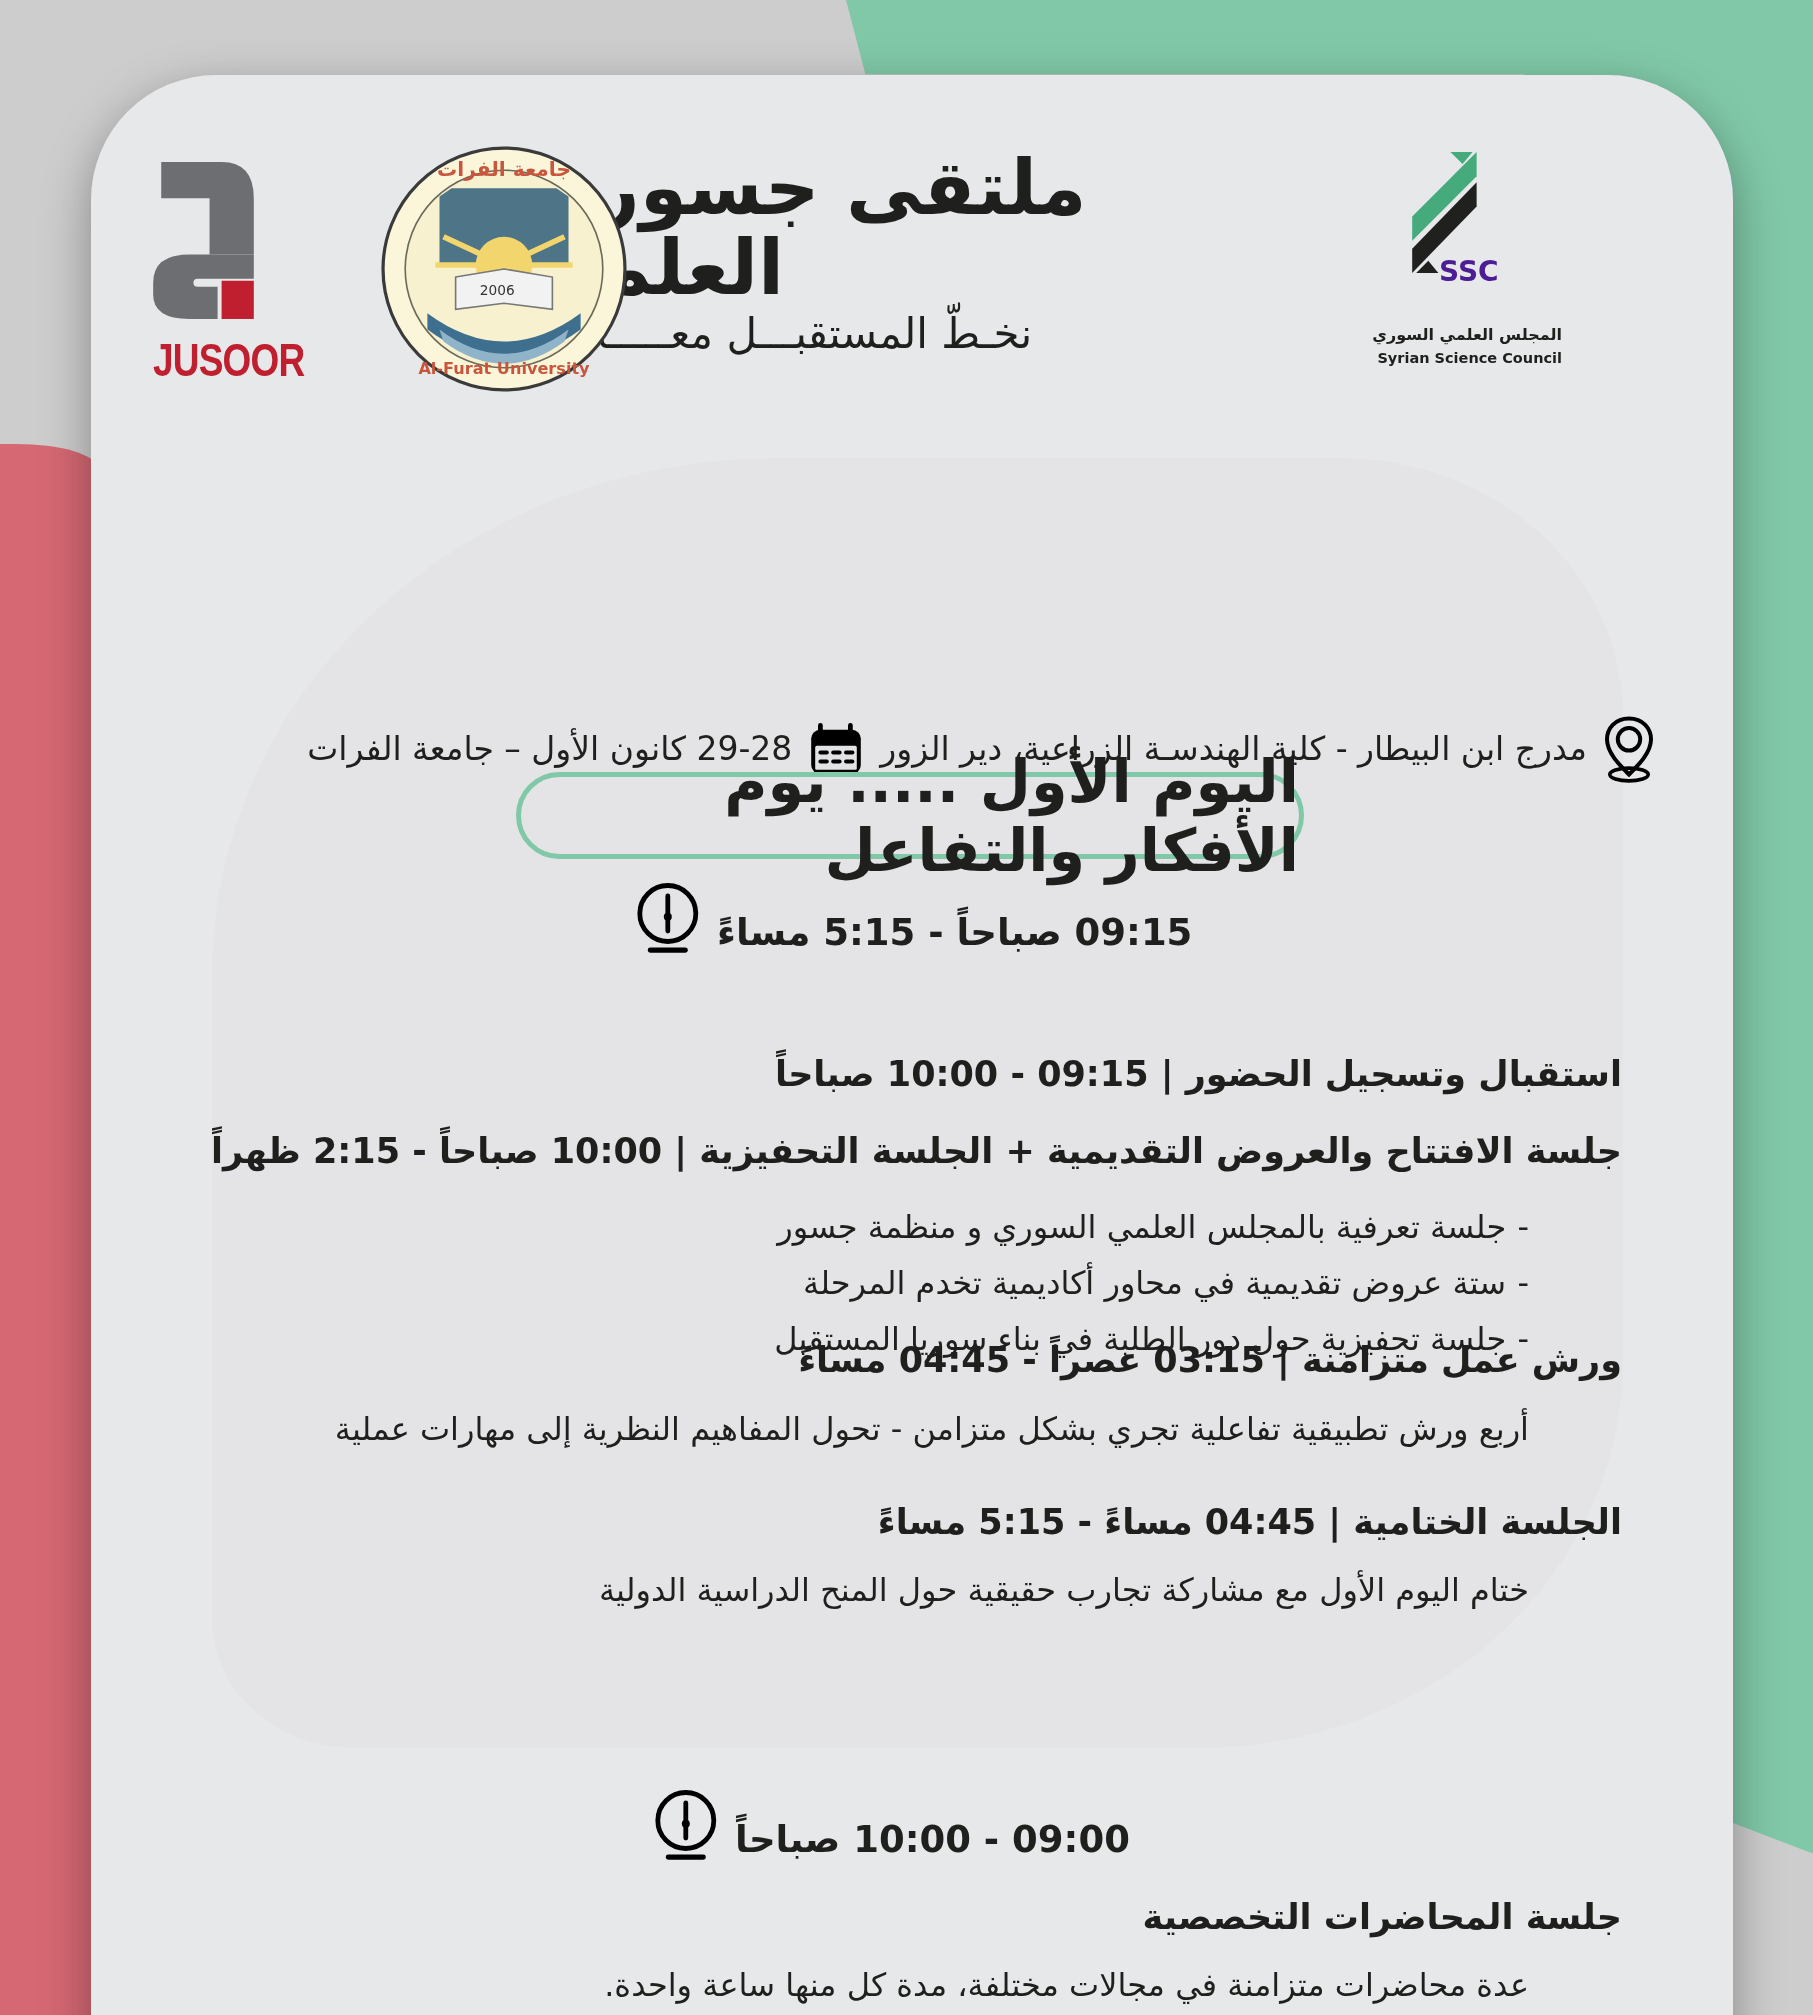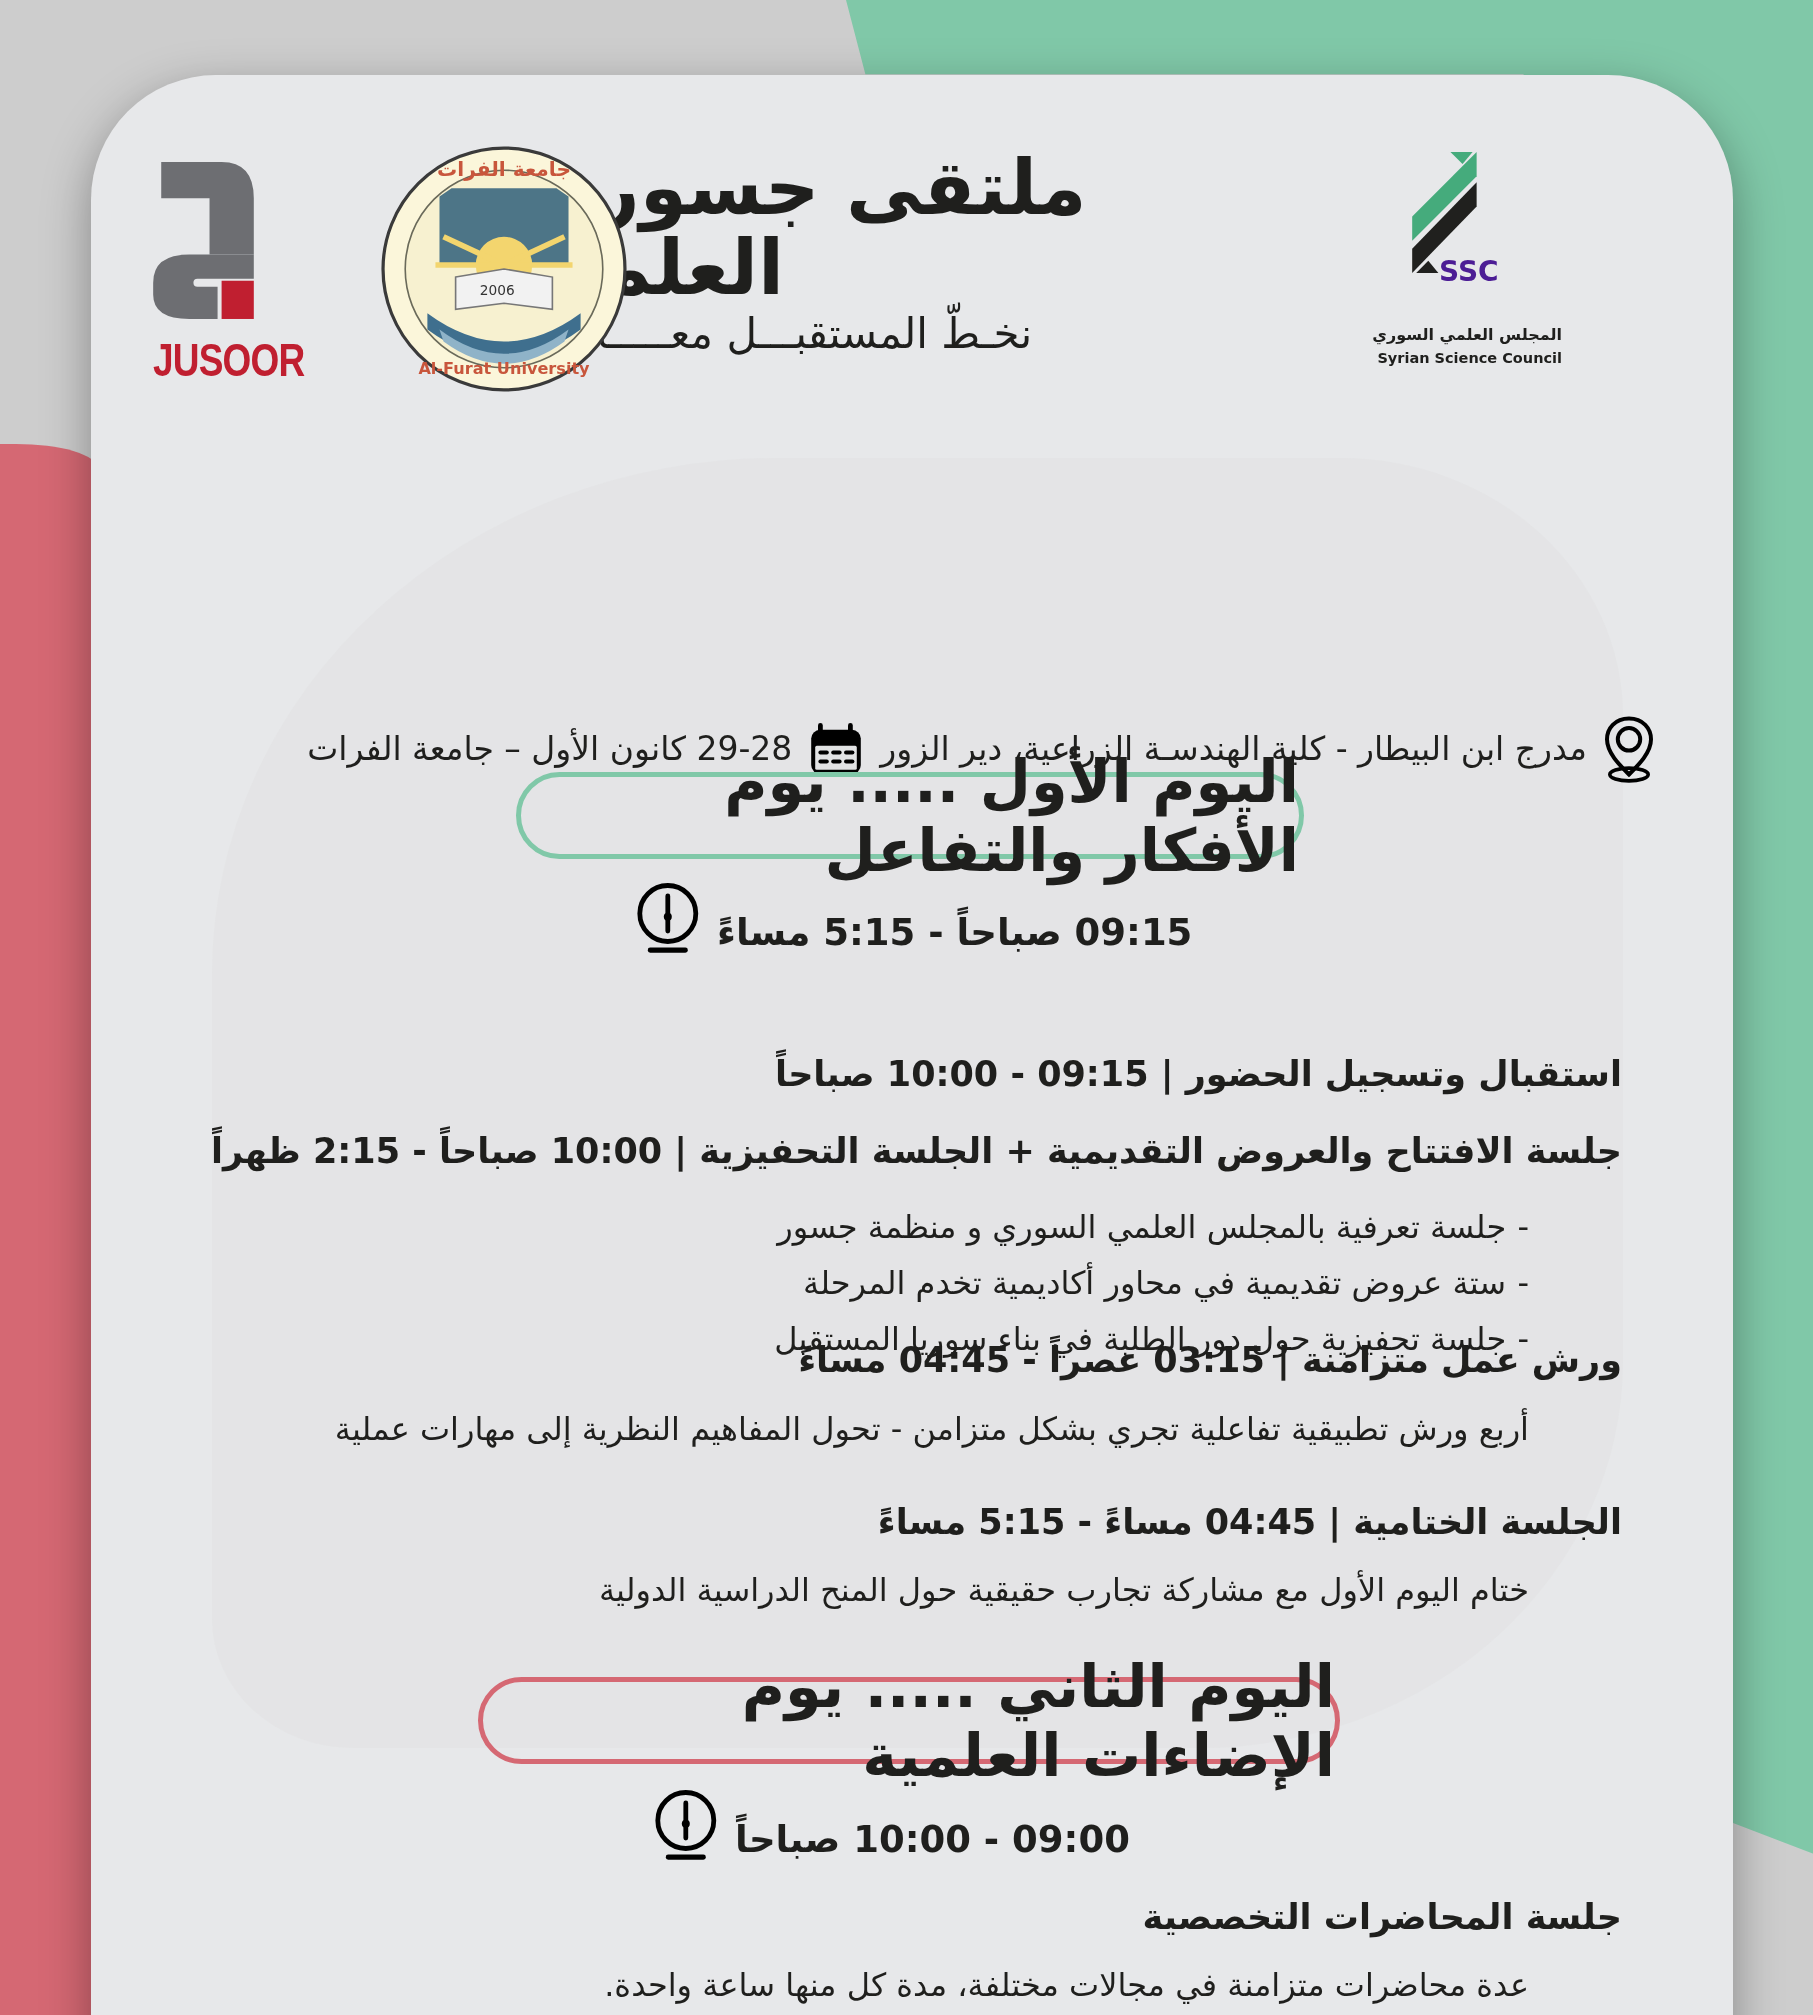--- a/index.html
+++ b/index.html
@@ -198,23 +198,20 @@
     <div><span class="dash">-</span><span>ستة عروض تقديمية في محاور أكاديمية تخدم المرحلة</span></div>
     <div><span class="dash">-</span><span>جلسة تحفيزية حول دور الطلبة في بناء سوريا المستقبل</span></div>
   </div>
 
   <div class="session-title" style="top:1265px;">ورش عمل متزامنة | 03:15 عصراً - 04:45 مساءً</div>
   <div class="session-desc" style="top:1330px;">أربع ورش تطبيقية تفاعلية تجري بشكل متزامن - تحول المفاهيم النظرية إلى مهارات عملية</div>
 
   <div class="session-title" style="top:1427px;">الجلسة الختامية | 04:45 مساءً - 5:15 مساءً</div>
   <div class="session-desc" style="top:1491px;">ختام اليوم الأول مع مشاركة تجارب حقيقية حول المنح الدراسية الدولية</div>
 
-  <div class="day-pill day2-pill">
-    <span>اليوم الثاني ..... يوم الإضاءات العلمية</span>
-  </div>
   <div class="time-row" style="left:562px; top:1713px;">
     <span>09:00 - 10:00 صباحاً</span>
     <svg class="clock" viewBox="0 0 165 180">
       <circle cx="82" cy="80" r="70" fill="none" stroke="#000" stroke-width="12"></circle>
       <rect x="76" y="30" width="12" height="100" rx="6" fill="#000"></rect>
       <circle cx="82" cy="88" r="10" fill="#000"></circle>
       <rect x="32" y="165" width="100" height="13" rx="6" fill="#000"></rect>
     </svg>
   </div>
 

